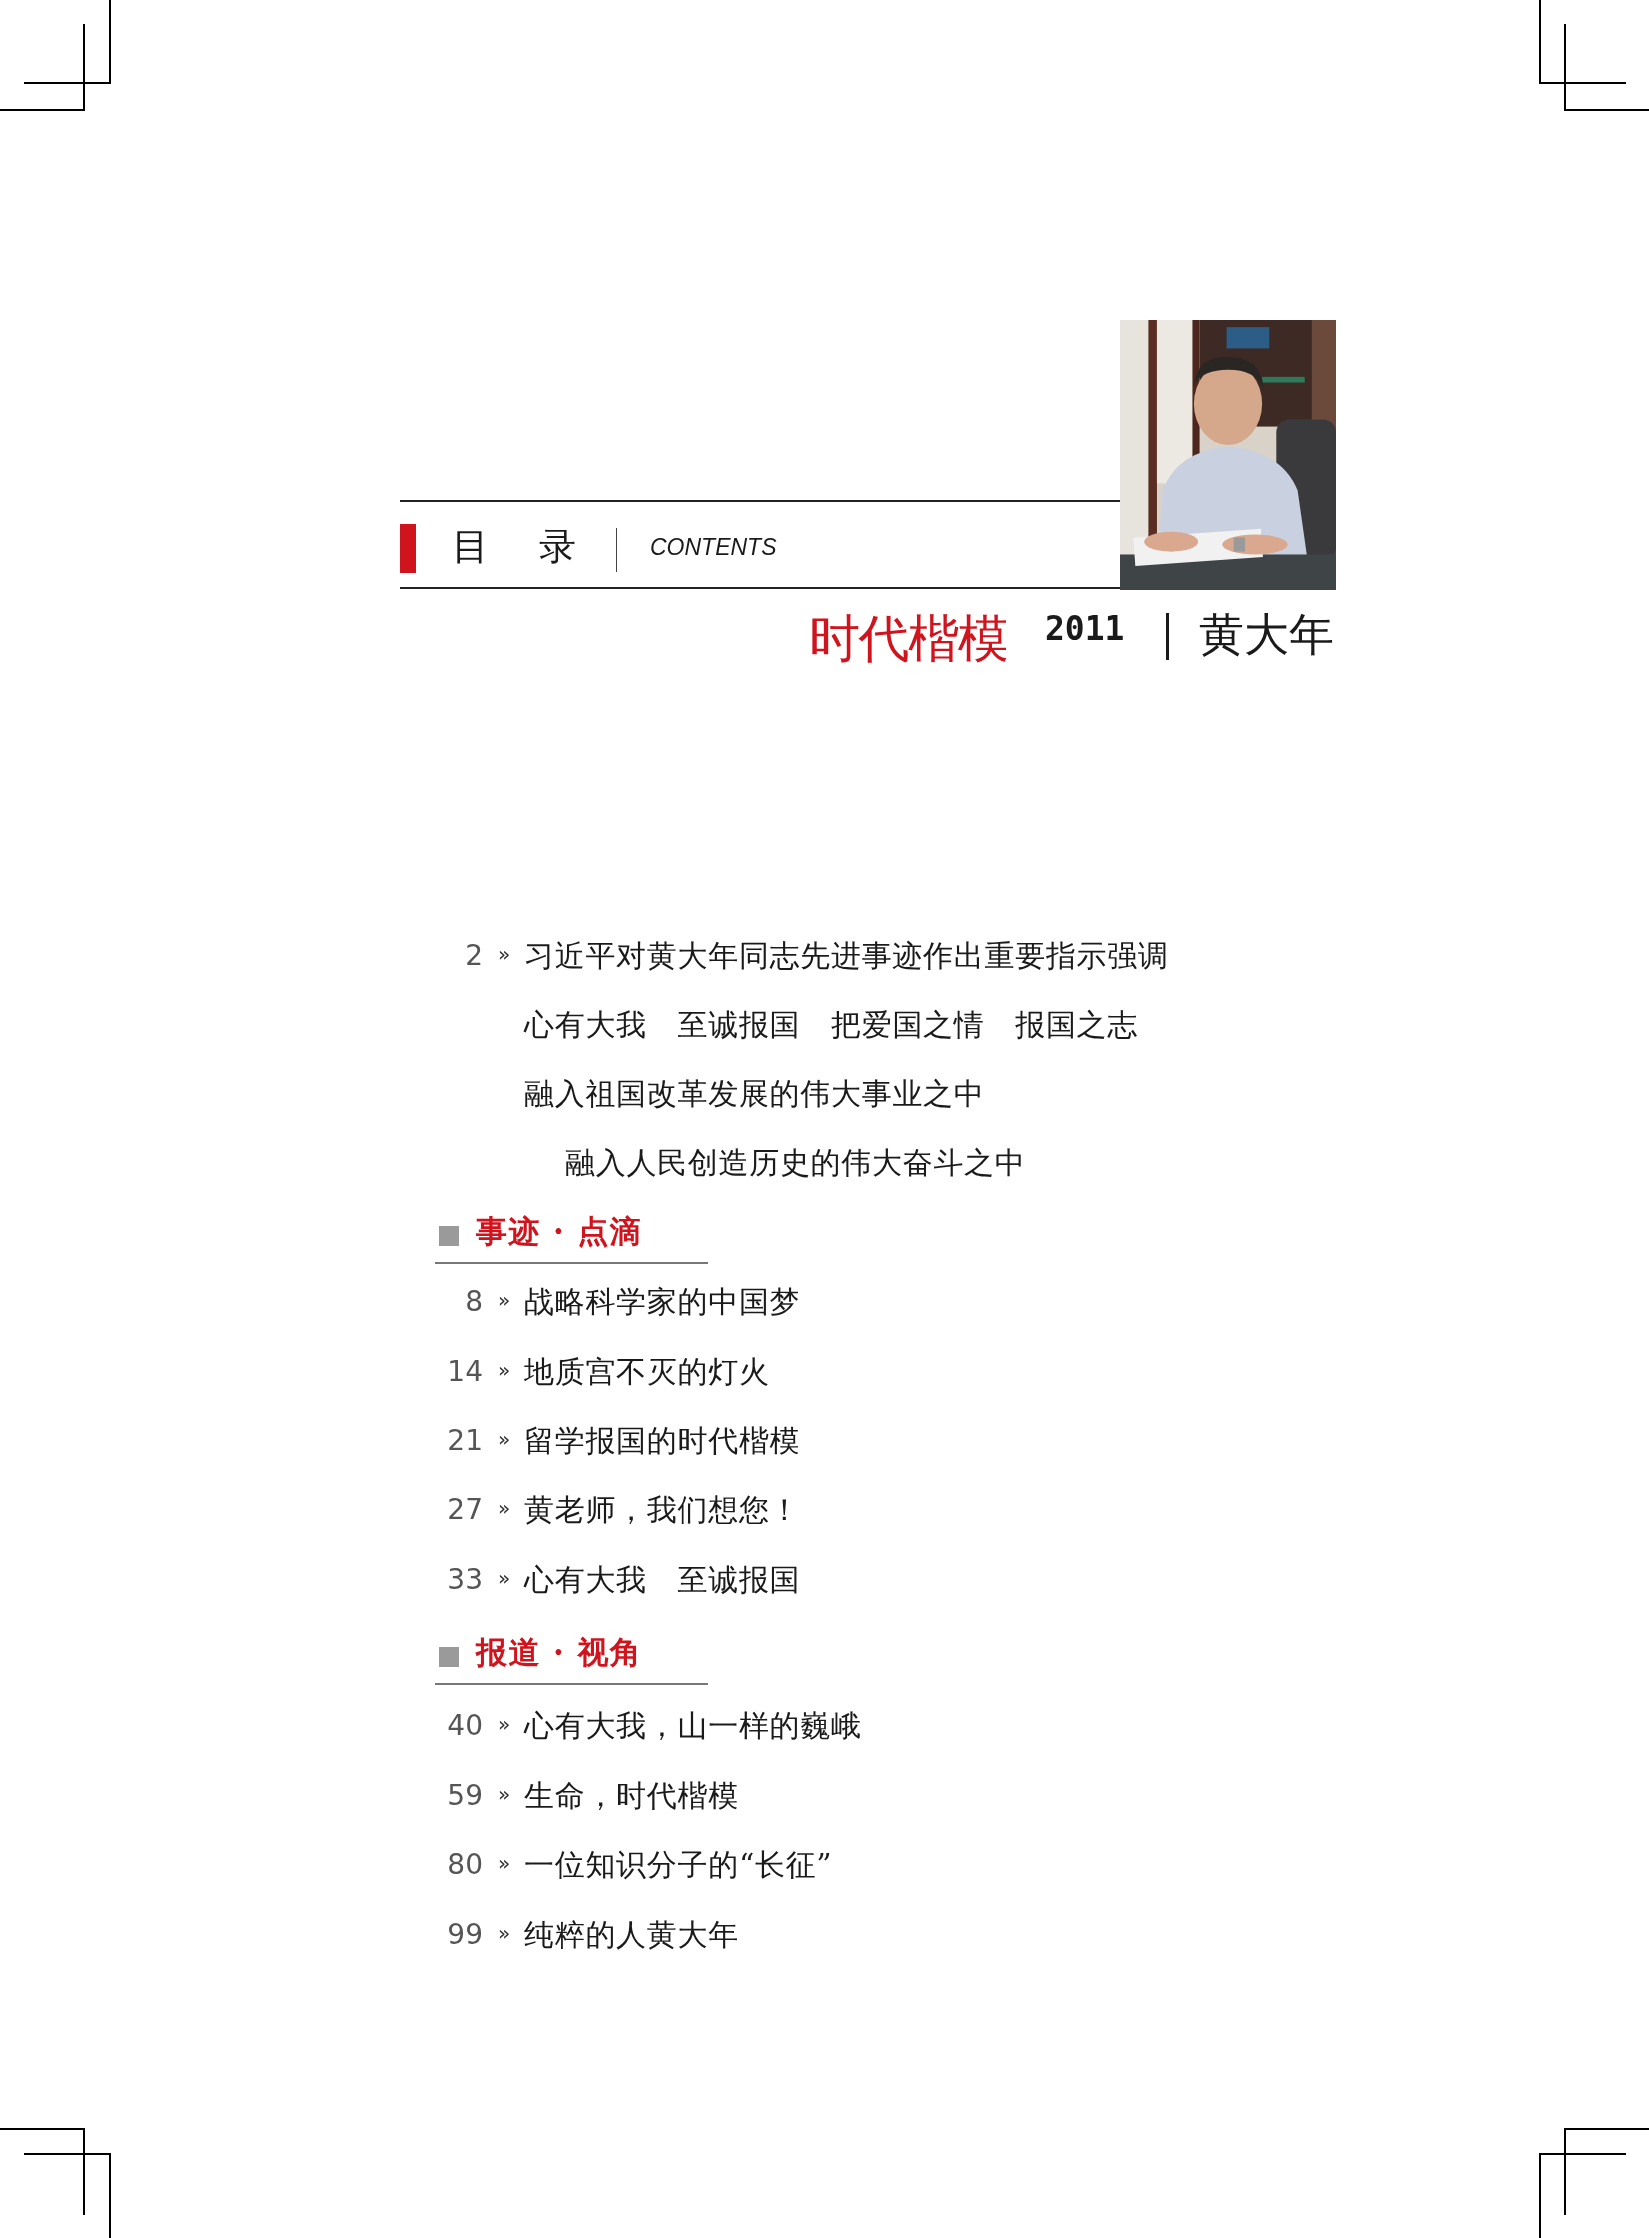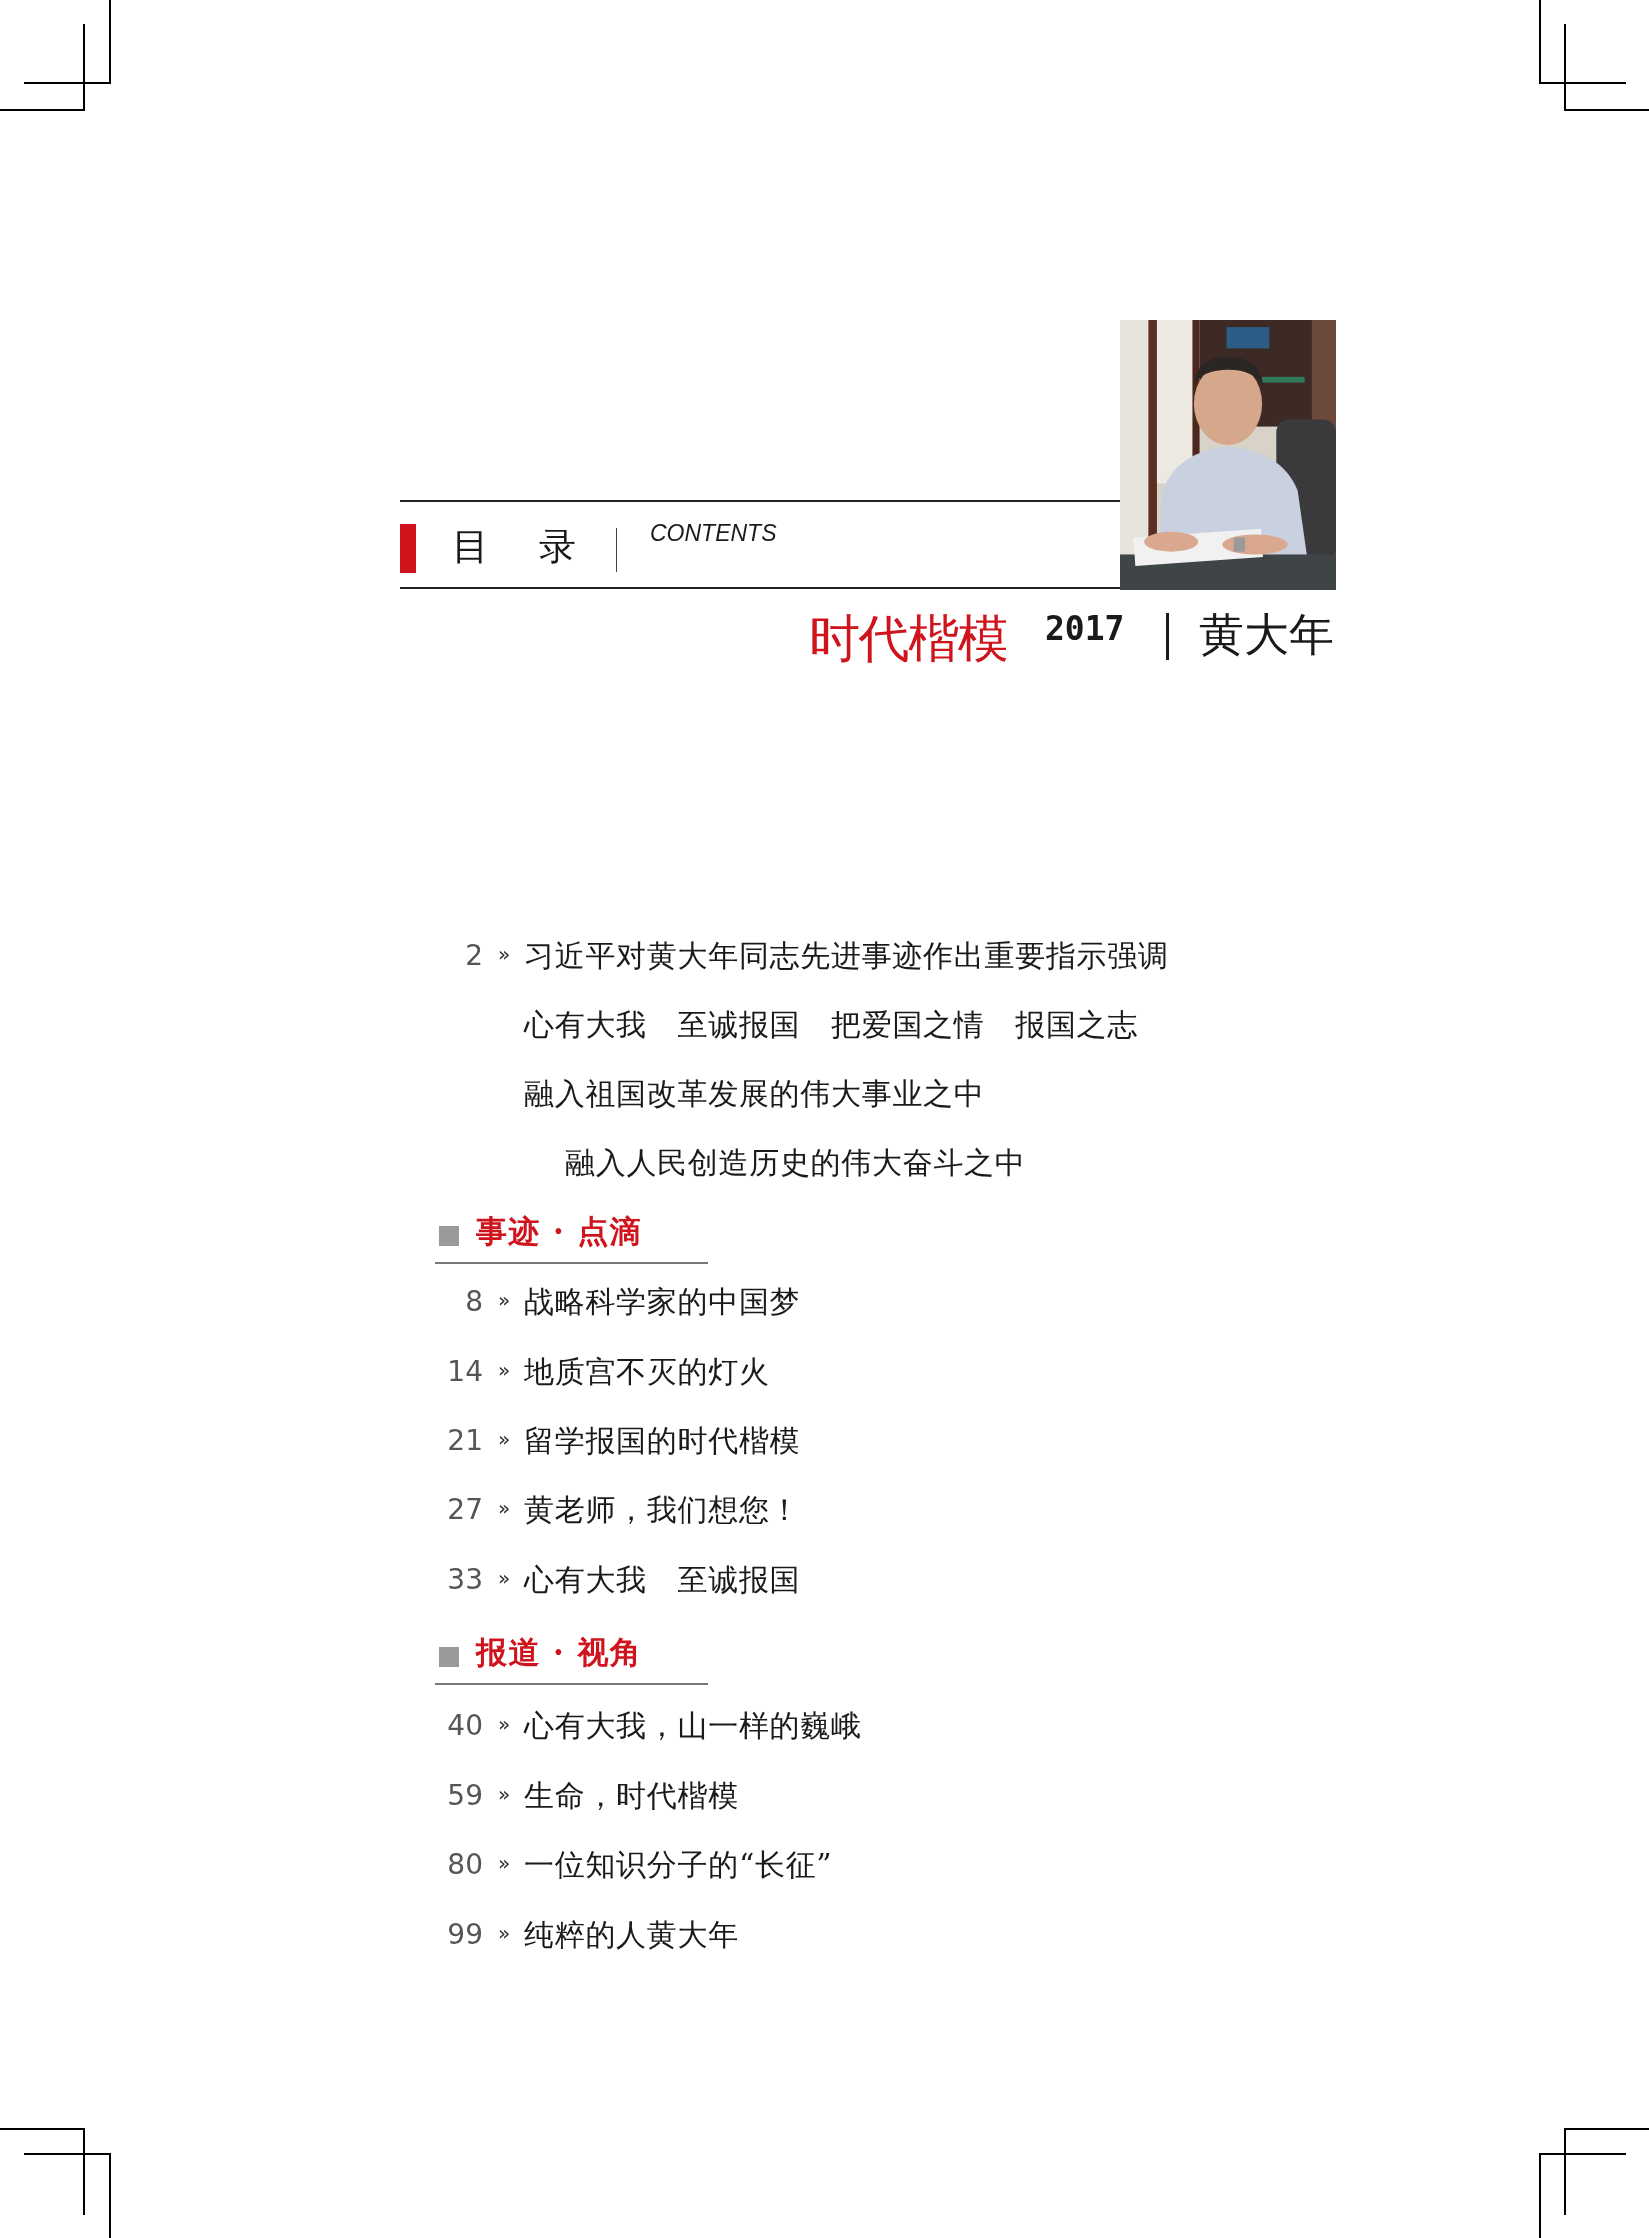--- a/index.html
+++ b/index.html
@@ -14,21 +14,21 @@
     
     .rule { position: absolute; height: 2.1px; background: #222; }
     .red-bar { position: absolute; left: 400px; top: 524px; width: 15.6px; height: 49px; background: #d0141e; }
     .toc-title {
       position: absolute; left: 452px; top: 522px;
       font-family: "DejaVu Sans", sans-serif; font-size: 37px; color: #1a1a1a;
       letter-spacing: 50px; white-space: nowrap;
     }
     .toc-divider { position: absolute; left: 616px; top: 528px; width: 1.4px; height: 44px; background: #444; }
     .toc-en {
-      position: absolute; left: 650px; top: 520px;
+      position: absolute; left: 650px; top: 534px;
       font-family: "Liberation Sans", sans-serif; font-style: italic; font-size: 23px; color: #1a1a1a;
     }
     .photo {
       position: absolute; left: 1120px; top: 320px; width: 216px; height: 270px; overflow: hidden;
       background: #8a7d74;
     }
     .brand {
       position: absolute; left: 809px; top: 605px; white-space: nowrap;
       font-family: "DejaVu Sans", sans-serif;
     }
@@ -108,21 +108,21 @@
       <path d="M50 380 L60 240 Q80 185 152 178 Q228 185 250 240 L270 380Z" fill="#c9d0e0"></path>
       <rect x="0" y="330" width="304" height="50" fill="#3f4446"></rect>
       <rect x="20" y="300" width="180" height="40" fill="#f1f1f1" transform="rotate(-4 110 320)"></rect>
       <ellipse cx="72" cy="312" rx="38" ry="14" fill="#d9a88e"></ellipse>
       <ellipse cx="190" cy="316" rx="46" ry="14" fill="#d9a88e"></ellipse>
       <rect x="160" y="306" width="16" height="20" fill="#9a9a9a"></rect>
     </svg>
   </div>
 
   <div class="brand brand-cn">时代楷模</div>
-  <div class="brand-year">2017</div>
+  <div class="brand-year">2011</div>
   <div class="brand-divider"></div>
   <div class="brand-name">黄大年</div>
 </div>
 
 <div class="entry" style="top:936px;">
   <span class="num">2</span>
   <span class="guil">»</span>
   <span class="title">习近平对黄大年同志先进事迹作出重要指示强调</span>
 </div>
 <div class="cont" style="top:1005px;">心有大我　至诚报国　把爱国之情　报国之志</div>

